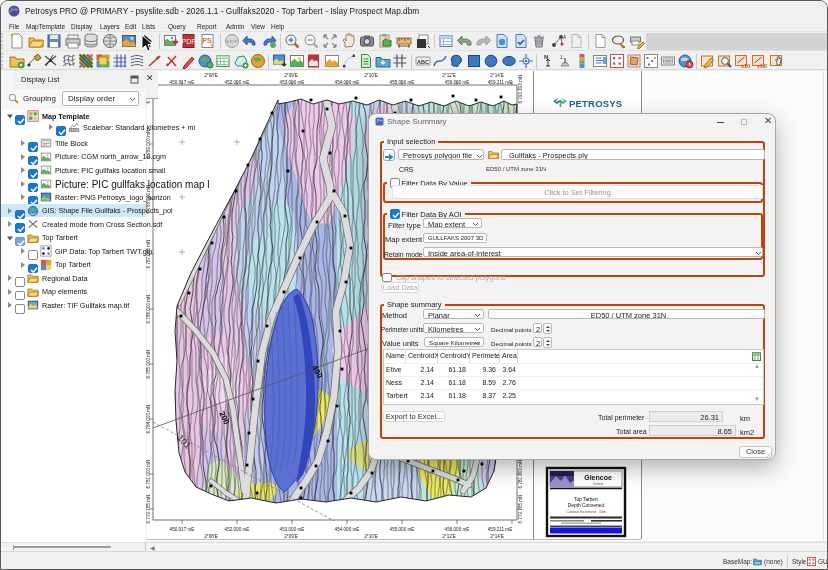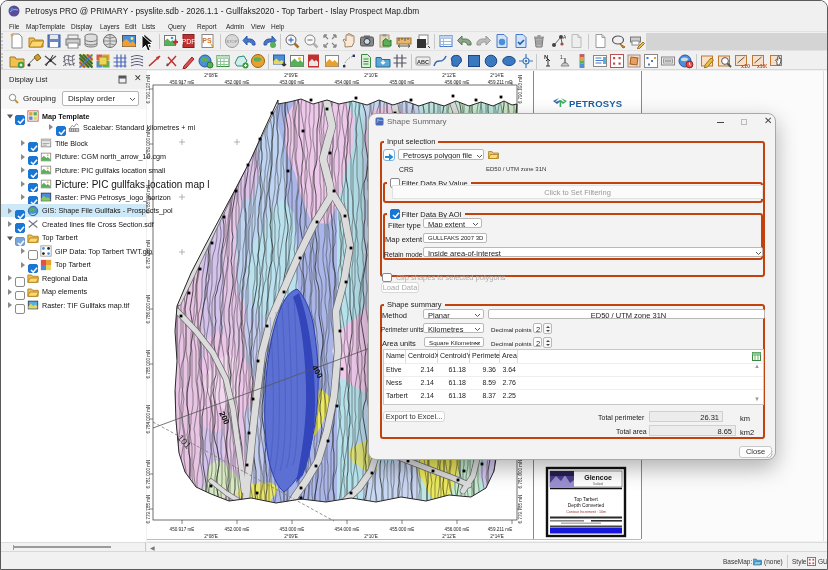--- a/index.html
+++ b/index.html
@@ -759,21 +759,21 @@
         <rect x="549" y="524.5" width="72" height="1.6" fill="#444"></rect>
         <rect x="549" y="526.5" width="72" height="6" fill="#1616dd"></rect>
       </svg>
     </div>
 
   <svg style="position:absolute;left:140px;top:33px;z-index:40" width="13" height="19" viewBox="0 0 13 19">
       <path d="M1,1 l0,14 3.5,-3.5 2.2,5.5 2.5,-1 -2.2,-5.5 4.5,0 z" fill="#111" stroke="#fff" stroke-width="1"></path>
     </svg>
 
   <div style="position:absolute;left:0;top:70px;width:145px;height:480px;background:#f7f7f7;border-right:1px solid #c8c8c8;z-index:10">
-    <div style="position:absolute;left:0;top:0;width:145px;height:28px;background:#f0f0f0;border-bottom:6px solid #a3a3a3">
+    <div style="position:absolute;left:12px;top:0;width:145px;height:28px;background:#f0f0f0;border-bottom:1px solid #a3a3a3">
       <span style="position:absolute;left:8px;top:4px;font-size:7.5px;color:#222">Display List</span>
       <svg style="position:absolute;left:117px;top:4px" width="9" height="9" viewBox="0 0 9 9">
           <rect x="1" y="1" width="7" height="7" fill="none" stroke="#555"></rect>
           <rect x="1" y="1" width="7" height="2.5" fill="#555"></rect>
         </svg>
       <span style="position:absolute;left:133px;top:2px;font-size:9px;color:#333">✕</span>
     </div>
     <div style="position:absolute;left:0;top:18px;width:145px;height:20px;background:#f7f7f7">
       <svg style="position:absolute;left:7px;top:4px" width="11" height="11" viewBox="0 0 11 11">
           <circle cx="4.5" cy="4.5" r="3.2" fill="#fff" stroke="#888"></circle>
@@ -939,21 +939,21 @@
             </svg>
           </span>
           <span style="position:absolute;left:14px;top:1.5px"><span class="cb cbon"><svg width="10" height="10" viewBox="0 0 10 10">
                 <path d="M2,5 l2.2,2.2 L8,2.8" stroke="#fff" stroke-width="1.6" fill="none"></path>
               </svg></span></span>
           <span style="position:absolute;left:26px;top:1px;width:12px;height:12px">
             <svg width="12" height="12" viewBox="0 0 14 14" style="position:absolute;left:0;top:0">
               <path d="M2,3 l10,8 M12,3 l-10,8" stroke="#778" stroke-width="1.4"></path>
             </svg>
           </span>
-          <span style="position:absolute;left:41px;top:2.5px;font-size:7.2px;color:#111;white-space:nowrap;">Created lines file Cross Section.sdf</span>
+          <span style="position:absolute;left:41px;top:2.5px;font-size:7.2px;color:#111;white-space:nowrap;">Created mode from Cross Section.sdf</span>
         </div>
         <div style="position:absolute;left:0;top:159.5px;width:145px;height:13.5px;">
           <span style="position:absolute;left:5px;top:3px">
             <svg width="8" height="8" viewBox="0 0 8 8">
               <path d="M1,2.5 h6 l-3,4 z" fill="#555"></path>
             </svg>
           </span>
           <span style="position:absolute;left:14px;top:1.5px"><span class="cb cbpart"><svg width="10" height="10" viewBox="0 0 10 10">
                 <path d="M2,5 l2.2,2.2 L8,2.8" stroke="#fff" stroke-width="1.6" fill="none"></path>
               </svg></span></span>
@@ -1102,20 +1102,21 @@
  <div class="inp" style="left:29px;top:35px;width:86px;height:11px">Petrosys polygon file</div>
       <svg style="position:absolute;left:107px;top:40px" width="7" height="5" viewBox="0 0 7 5">
         <path d="M1,1 l2.5,2.5 L6,1" stroke="#555" fill="none" stroke-width="1"></path>
       </svg>
  <div style="position:absolute;left:119px;top:35px;width:11px;height:11px">
         <svg width="11" height="11" viewBox="0 0 11 11">
           <path d="M0.5,2.5 h3.5 l1,1.5 h5.5 v5.5 h-10 z" fill="#f0c050" stroke="#a07820" stroke-width="0.7"></path>
           <path d="M0.5,9.5 l2,-4 h8 l-2,4 z" fill="#ffd870" stroke="#a07820" stroke-width="0.7"></path>
         </svg>
       </div>
+ <div class="inp" style="left:132px;top:35px;width:264px;height:11px;padding-left:7px">Gullfaks - Prospects.ply</div>
  <div style="position:absolute;left:30px;top:52px;font-size:6.8px;color:#222">CRS</div>
  <div style="position:absolute;left:117px;top:52px;font-size:6px;color:#333">ED50 / UTM zone 31N</div>
  <fieldset class="grp" style="left:14px;top:64px;width:380px;height:25px">
         <legend class="cblegend"><span class="cb cboff" style="vertical-align:-2px"></span> Filter Data By Value</legend>
       </fieldset>
  <div style="position:absolute;left:23px;top:71px;width:371px;height:14px;background:#fbfbfb;border:1px solid #e2e2e2;font-size:7.5px;color:#999;text-align:center;line-height:14px">Click to Set Filtering</div>
  <fieldset class="grp" style="left:14px;top:95px;width:380px;height:51px">
         <legend class="cblegend"><span class="cb cbon" style="vertical-align:-2px"><svg width="10" height="10" viewBox="0 0 10 10">
               <path d="M2,5 l2.2,2.2 L8,2.8" stroke="#fff" stroke-width="1.6" fill="none"></path>
             </svg></span> Filter Data By AOI</legend>
@@ -1144,21 +1145,21 @@
       </svg>
  <div class="inp" style="left:119px;top:195px;width:277px;height:10px;text-align:center">ED50 / UTM zone 31N</div>
  <div class="lbl" style="left:12px;top:212px;font-size:6.3px">Perimeter units</div>
  <div class="inp" style="left:54px;top:209px;width:61px;height:10px">Kilometres</div>
       <svg style="position:absolute;left:105px;top:213px" width="7" height="5" viewBox="0 0 7 5">
         <path d="M1,1 l2.5,2.5 L6,1" stroke="#555" fill="none" stroke-width="1"></path>
       </svg>
  <div class="lbl" style="left:122px;top:212px;font-size:6.2px">Decimal points</div>
  <div class="inp" style="left:164px;top:209px;width:9px;height:10px;padding:1px 0 0 2px">2</div>
  <div class="spin" style="left:174px;top:209px"></div>
- <div class="lbl" style="left:13px;top:225px">Area units</div>
+ <div class="lbl" style="left:13px;top:225px">Value units</div>
  <div class="inp" style="left:55px;top:223px;width:60px;height:10px;font-size:6.2px">Square Kilometres</div>
       <svg style="position:absolute;left:105px;top:227px" width="7" height="5" viewBox="0 0 7 5">
         <path d="M1,1 l2.5,2.5 L6,1" stroke="#555" fill="none" stroke-width="1"></path>
       </svg>
  <div class="lbl" style="left:122px;top:226px;font-size:6.2px">Decimal points</div>
  <div class="inp" style="left:164px;top:223px;width:9px;height:10px;padding:1px 0 0 2px">2</div>
  <div class="spin" style="left:174px;top:223px"></div>
  <div id="tbl" style="left:14px;top:235px;width:381px;height:56px">
    <div class="th" style="left:0;width:22px">Name</div>
         <div class="th" style="left:22px;width:32px">CentroidX</div>

